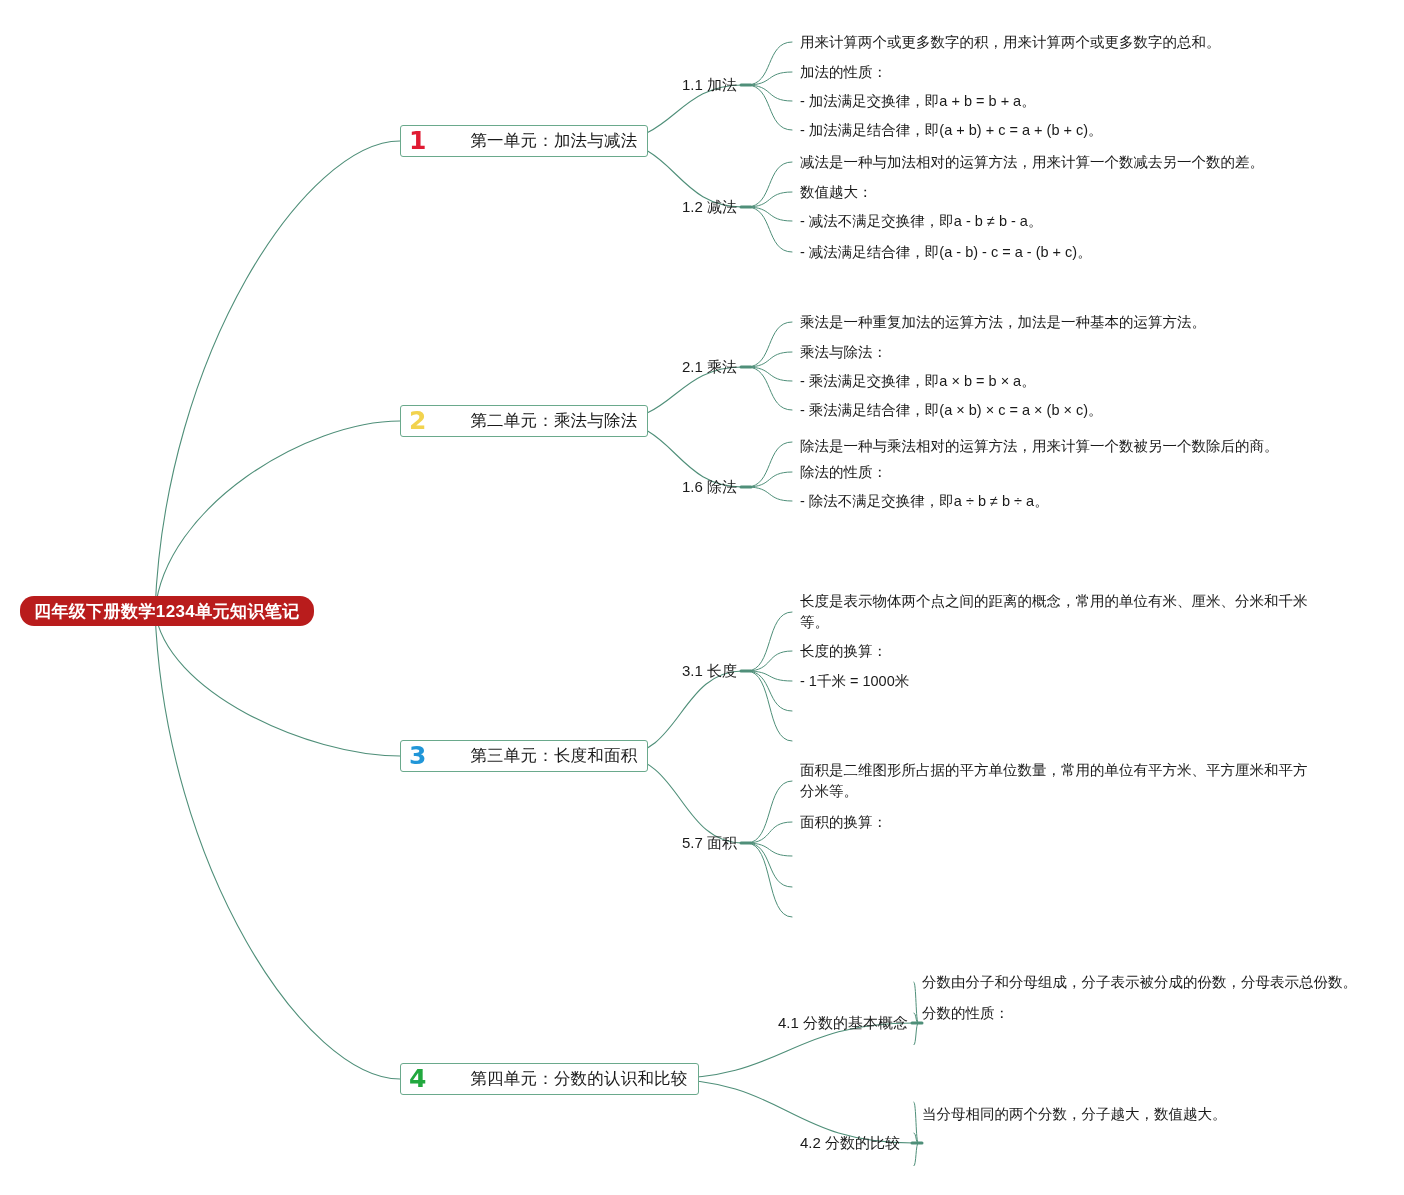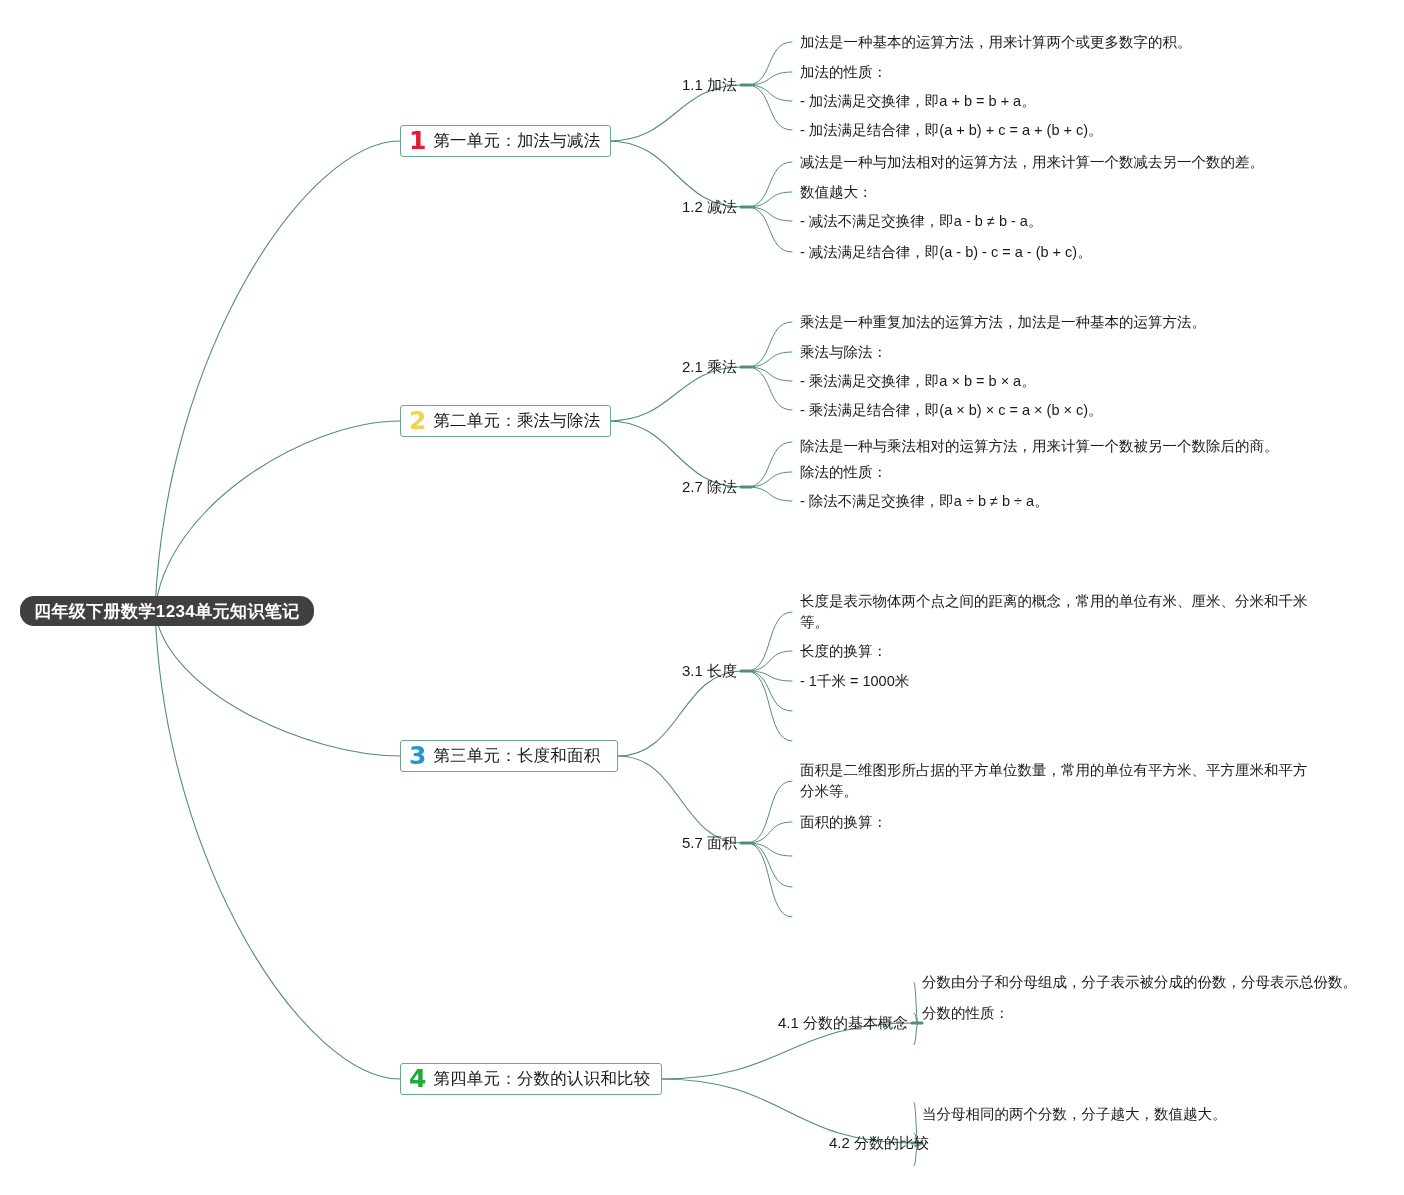--- a/index.html
+++ b/index.html
@@ -67,20 +67,21 @@
     line-height: 1;
     margin-right: 7px;
     position: relative;
     top: -1px;
     font-family: "DejaVu Sans", sans-serif;
   }
   .unit-label {
     font-size: 16.5px;
     color: #1a1a1a;
     letter-spacing: 0.2px;
+    margin-left: 37px;
   }
 
   
   .sub-node {
     position: absolute;
     font-size: 15px;
     color: #1a1a1a;
     white-space: nowrap;
     transform: translateY(-50%);
     text-align: right;
@@ -159,47 +160,47 @@
       <path d="M 918 1023 C 915.6 1023, 916.4 982, 914 982" fill="none" stroke="#4f8f79" stroke-width="1" stroke-linecap="round"></path>
       <path d="M 918 1023 C 915.6 1023, 916.4 1013, 914 1013" fill="none" stroke="#4f8f79" stroke-width="1" stroke-linecap="round"></path>
       <path d="M 918 1023 C 915.6 1023, 916.4 1045, 914 1045" fill="none" stroke="#4f8f79" stroke-width="1" stroke-linecap="round"></path>
       <path d="M 660 1079 C 787 1079, 787 1143, 914 1143" fill="none" stroke="#4f8f79" stroke-width="1.1" stroke-linecap="round"></path>
       <path d="M 912 1143 L 922 1143" fill="none" stroke="#4f8f79" stroke-width="3" stroke-linecap="round"></path>
       <path d="M 918 1143 C 915.6 1143, 916.4 1102, 914 1102" fill="none" stroke="#4f8f79" stroke-width="1" stroke-linecap="round"></path>
       <path d="M 918 1143 C 915.6 1143, 916.4 1133, 914 1133" fill="none" stroke="#4f8f79" stroke-width="1" stroke-linecap="round"></path>
       <path d="M 918 1143 C 915.6 1143, 916.4 1166, 914 1166" fill="none" stroke="#4f8f79" stroke-width="1" stroke-linecap="round"></path>
     </svg>
   <div id="nodes">
-      <div class="root-node" style="left: 20px; top: 596px; min-width: 275px; height: 30px; background: #404040; color: rgb(255, 255, 255);">
+      <div class="root-node" style="left: 20px; top: 596px; min-width: 275px; height: 30px; background: #b91c1c; color: rgb(255, 255, 255);">
         <span>四年级下册数学1234单元知识笔记</span>
       </div>
       <div class="unit-node" style="left: 400px; top: 125px; min-width: 208px; height: 32px; border-color: rgb(106, 169, 140);">
         <span class="unit-num" style="color: rgb(224, 27, 51);">1</span>
         <span class="unit-label">第一单元：加法与减法</span>
       </div>
       <div class="sub-node" style="left: 537px; top: 85px; width: 200px;"><span>1.1 加法</span></div>
-      <div class="leaf-node nowrap" style="left: 800px; top: 42px;"><span>加法是一种基本的运算方法，用来计算两个或更多数字的积。</span></div>
+      <div class="leaf-node nowrap" style="left: 800px; top: 42px;"><span>用来计算两个或更多数字的积，用来计算两个或更多数字的总和。</span></div>
       <div class="leaf-node nowrap" style="left: 800px; top: 72px;"><span>加法的性质：</span></div>
       <div class="leaf-node nowrap" style="left: 800px; top: 101px;"><span>- 加法满足交换律，即a + b = b + a。</span></div>
       <div class="leaf-node nowrap" style="left: 800px; top: 130px; text-align: center;"><span>- 加法满足结合律，即(a + b) + c = a + (b + c)。</span></div>
       <div class="sub-node" style="left: 537px; top: 207px; width: 200px;"><span>1.2 减法</span></div>
       <div class="leaf-node nowrap" style="left: 800px; top: 162px;"><span>减法是一种与加法相对的运算方法，用来计算一个数减去另一个数的差。</span></div>
       <div class="leaf-node nowrap" style="left: 800px; top: 192px;"><span>数值越大：</span></div>
       <div class="leaf-node nowrap" style="left: 800px; top: 221px;"><span>- 减法不满足交换律，即a - b ≠ b - a。</span></div>
       <div class="leaf-node nowrap" style="left: 800px; top: 252px;"><span>- 减法满足结合律，即(a - b) - c = a - (b + c)。</span></div>
       <div class="unit-node" style="left: 400px; top: 405px; min-width: 208px; height: 32px; border-color: rgb(106, 169, 140);">
         <span class="unit-num" style="color: rgb(242, 211, 79);">2</span>
         <span class="unit-label">第二单元：乘法与除法</span>
       </div>
       <div class="sub-node" style="left: 537px; top: 367px; width: 200px;"><span>2.1 乘法</span></div>
       <div class="leaf-node nowrap" style="left: 800px; top: 322px;"><span>乘法是一种重复加法的运算方法，加法是一种基本的运算方法。</span></div>
       <div class="leaf-node nowrap" style="left: 800px; top: 352px;"><span>乘法与除法：</span></div>
       <div class="leaf-node nowrap" style="left: 800px; top: 381px;"><span>- 乘法满足交换律，即a × b = b × a。</span></div>
       <div class="leaf-node nowrap" style="left: 800px; top: 410px;"><span>- 乘法满足结合律，即(a × b) × c = a × (b × c)。</span></div>
-      <div class="sub-node" style="left: 537px; top: 487px; width: 200px;"><span>2.7 除法</span></div>
+      <div class="sub-node" style="left: 537px; top: 487px; width: 200px;"><span>1.6 除法</span></div>
       <div class="leaf-node nowrap" style="left: 800px; top: 446px;"><span>除法是一种与乘法相对的运算方法，用来计算一个数被另一个数除后的商。</span></div>
       <div class="leaf-node nowrap" style="left: 800px; top: 472px;"><span>除法的性质：</span></div>
       <div class="leaf-node nowrap" style="left: 800px; top: 501px;"><span>- 除法不满足交换律，即a ÷ b ≠ b ÷ a。</span></div>
       <div class="unit-node" style="left: 400px; top: 740px; min-width: 218px; height: 32px; border-color: rgb(106, 169, 140);">
         <span class="unit-num" style="color: rgb(33, 150, 216);">3</span>
         <span class="unit-label">第三单元：长度和面积</span>
       </div>
       <div class="sub-node" style="left: 537px; top: 671px; width: 200px;"><span>3.1 长度</span></div>
       <div class="leaf-node wrap" style="left: 800px; top: 612px;"><span>长度是表示物体两个点之间的距离的概念，常用的单位有米、厘米、分米和千米等。</span></div>
       <div class="leaf-node nowrap" style="left: 800px; top: 651px;"><span>长度的换算：</span></div>
@@ -213,18 +214,18 @@
       <div class="leaf-node nowrap empty" style="left: 800px; top: 887px;"><span></span></div>
       <div class="leaf-node nowrap empty" style="left: 800px; top: 917px;"><span></span></div>
       <div class="unit-node" style="left: 400px; top: 1063px; min-width: 260px; height: 32px; border-color: rgb(106, 169, 140);">
         <span class="unit-num" style="color: rgb(34, 168, 63);">4</span>
         <span class="unit-label">第四单元：分数的认识和比较</span>
       </div>
       <div class="sub-node" style="left: 708px; top: 1023px; width: 200px;"><span>4.1 分数的基本概念</span></div>
       <div class="leaf-node nowrap" style="left: 922px; top: 982px;"><span>分数由分子和分母组成，分子表示被分成的份数，分母表示总份数。</span></div>
       <div class="leaf-node nowrap" style="left: 922px; top: 1013px;"><span>分数的性质：</span></div>
       <div class="leaf-node nowrap empty" style="left: 922px; top: 1045px;"><span></span></div>
-      <div class="sub-node" style="left: 729px; top: 1143px; width: 200px;"><span>4.2 分数的比较</span></div>
+      <div class="sub-node" style="left: 700px; top: 1143px; width: 200px;"><span>4.2 分数的比较</span></div>
       <div class="leaf-node nowrap" style="left: 922px; top: 1102px; margin-top: 12px;"><span>当分母相同的两个分数，分子越大，数值越大。</span></div>
       <div class="leaf-node nowrap empty" style="left: 922px; top: 1133px;"><span></span></div>
       <div class="leaf-node nowrap empty" style="left: 922px; top: 1166px;"><span></span></div>
     </div>
 </div>
 
 </body></html>

